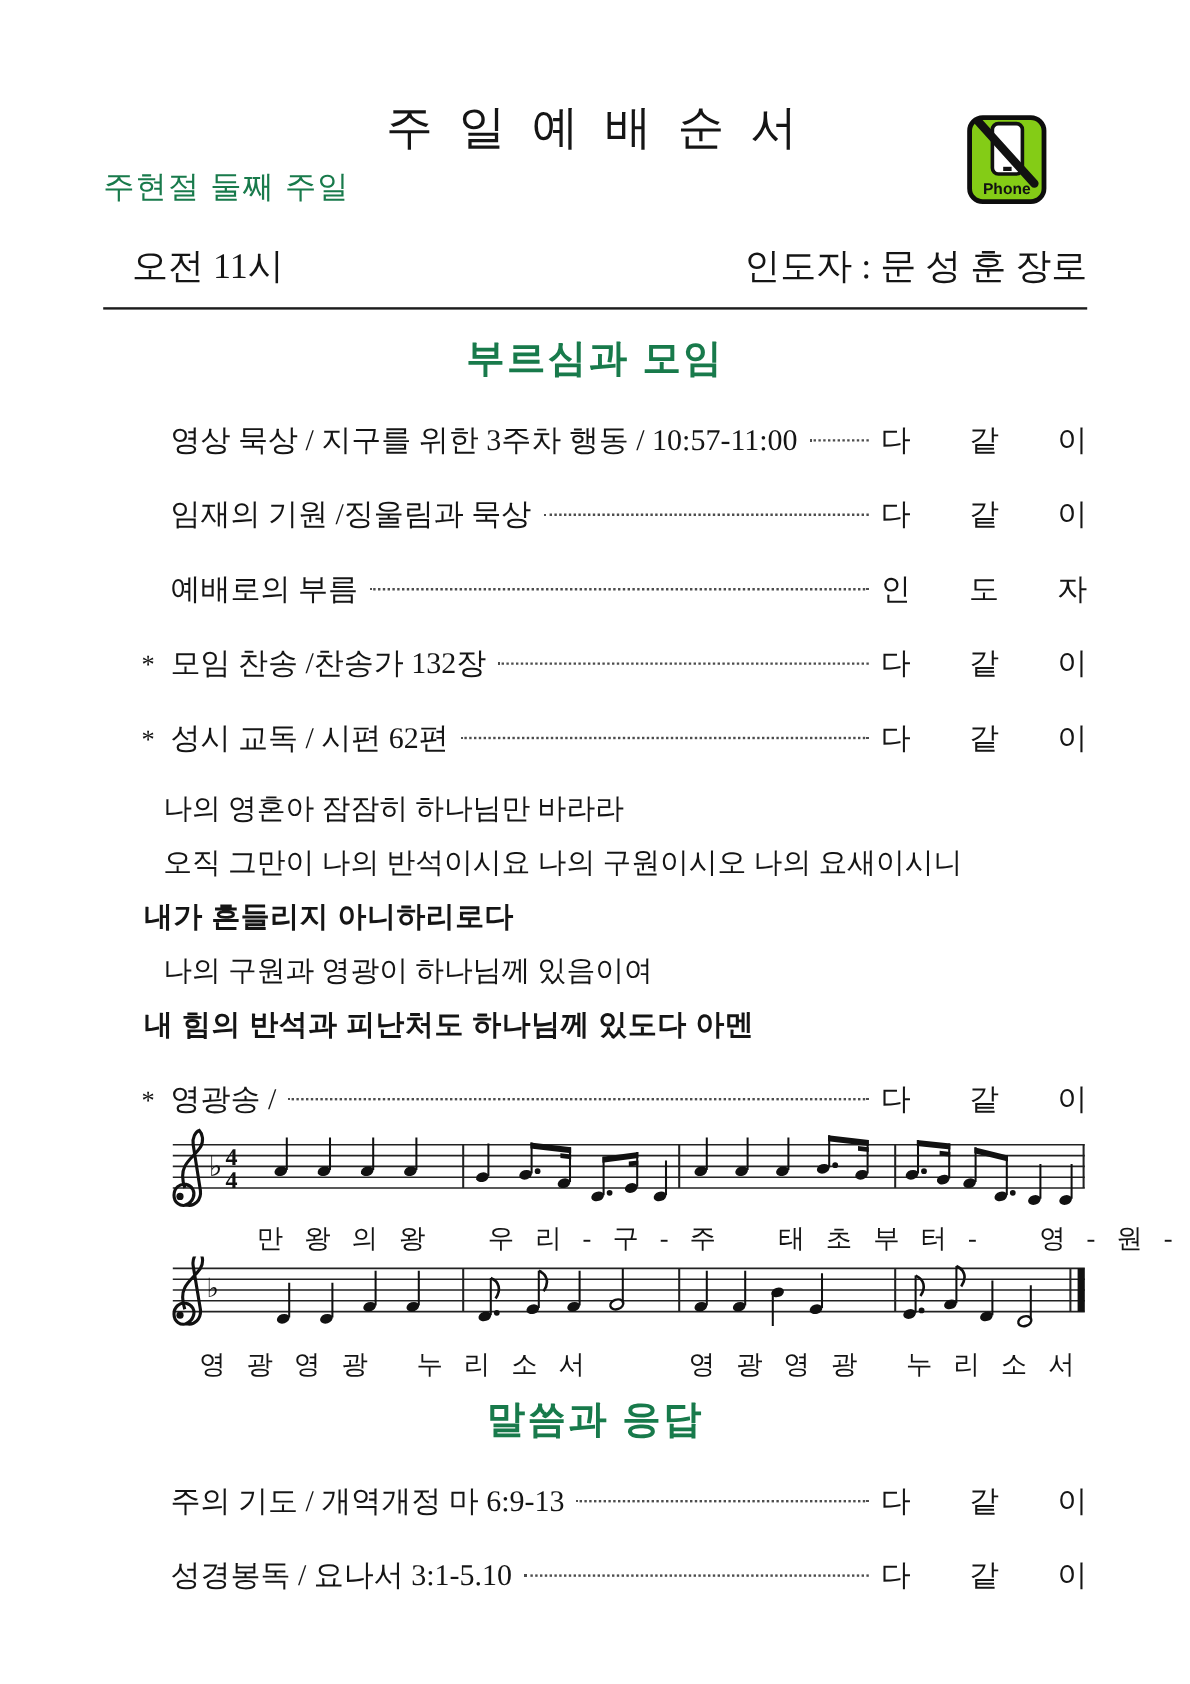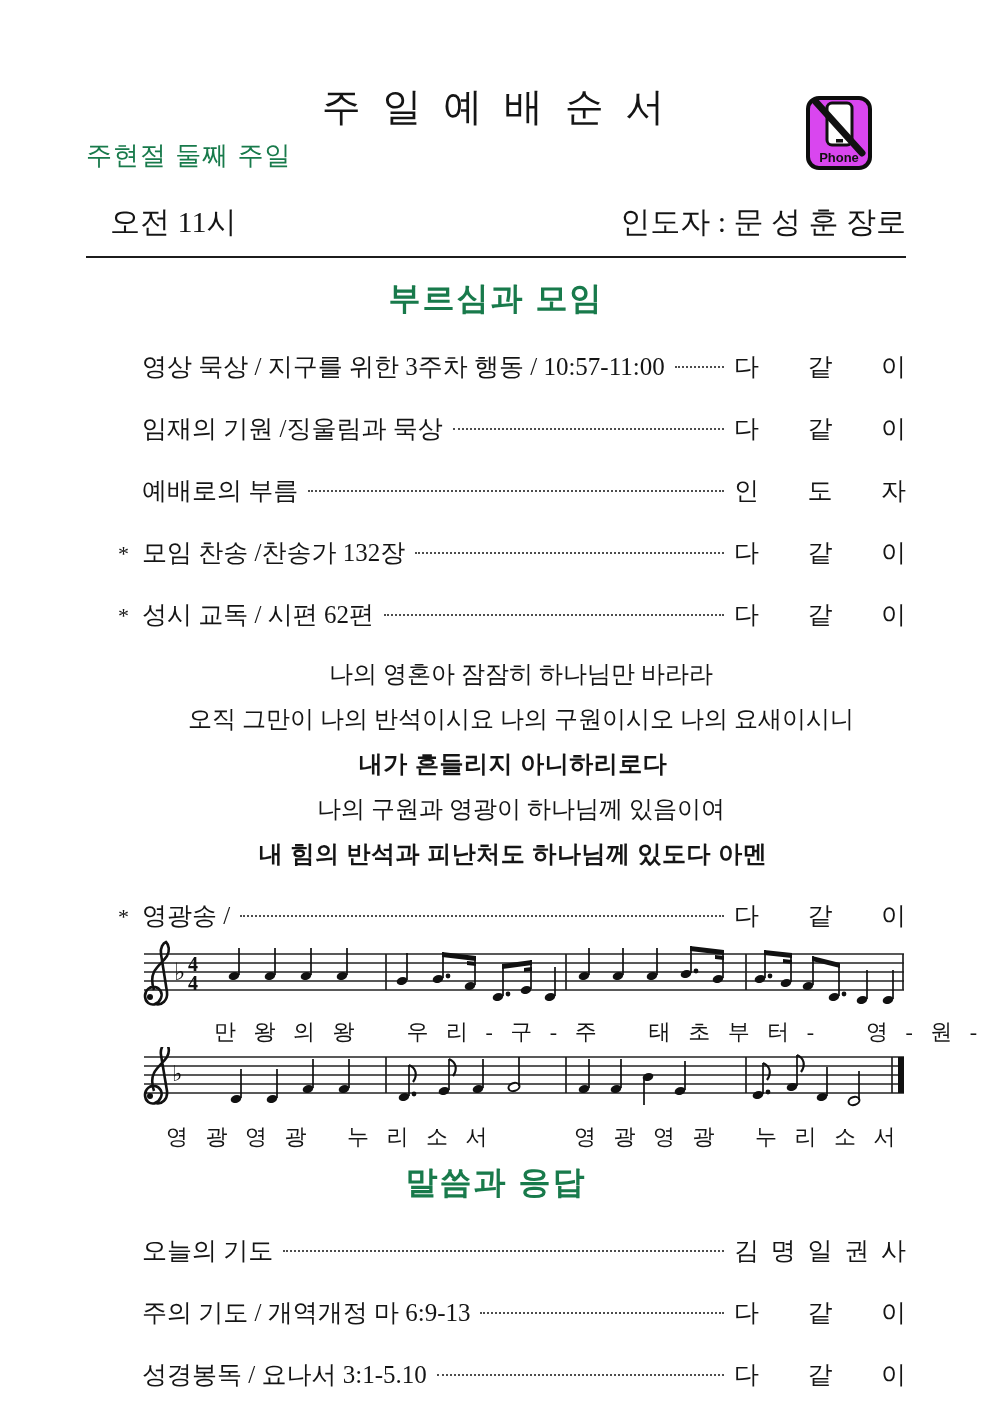--- a/index.html
+++ b/index.html
@@ -24,31 +24,31 @@
   .section-title {
     text-align:center; margin-top:19px; font-size:32px; font-weight:bold;
     color:var(--green); font-family:"Liberation Sans","DejaVu Sans",sans-serif;
     letter-spacing:2px;
   }
   .row { display:flex; align-items:baseline; font-size:25px; margin-top:29px; white-space:nowrap;margin-left:32px; }
   .row .star { width:24px; flex:0 0 24px; font-size:22px; }
   .row b { font-weight:normal; }
   .leader { flex:1 1 auto; border-bottom:2.6px dotted #4d4d4d; transform:translateY(-7px); margin:0 10px; min-width:12px; }
   .right-group { display:flex; justify-content:space-between; width:172px; flex:0 0 172px; }
-  .psalm { margin:27px 0 0 34px;text-align:center; }
+  .psalm { margin:27px 0 0 34px; }
   .psalm-line { font-size:24px; margin-top:13px; white-space:nowrap; }
   .psalm-line.r { padding-left:16px; }
   .psalm-line.b { font-family:"Liberation Sans","DejaVu Sans",sans-serif; font-weight:bold; letter-spacing:0.5px; }
   .score { display:block; margin-top:8px; }
   .lyrics { font-size:22px; letter-spacing:6px; white-space:pre; line-height:1.25; }
   .lyrics1 { padding-left:128px; }
   .lyrics2 { padding-left:80px; margin-top:4px; }
   .phone-box {
     position:absolute; top:96px; left:806px; width:66px; height:74px;
-    border:4px solid #0d0d0d; border-radius:13px; background:#d946ef;
+    border:4px solid #0d0d0d; border-radius:13px; background:#84cc16;
   }
   .staff-line { stroke:#222; stroke-width:1.3; }
   .barline { stroke:#222; stroke-width:1.7; }
   .stem { stroke:#111; stroke-width:1.7; }
   .nh { fill:#111; }
   .nh-open { fill:#fff; stroke:#111; stroke-width:2; }
   .beam { fill:#111; }
   .flagp { fill:none; stroke:#111; stroke-width:2.2; }
   .clefp { fill:none; stroke:#111; stroke-width:2.6; }
   .musictext { font-family:"DejaVu Sans",sans-serif; fill:#111; }
@@ -302,33 +302,20 @@
       <ellipse class="nh" cx="736" cy="50" rx="5.4" ry="3.9" transform="rotate(-18 736 50)"></ellipse>
         <line class="stem" x1="741" y1="49" x2="741" y2="20"></line>
       <ellipse class="nh-open" cx="768" cy="54" rx="5.6" ry="4" transform="rotate(-18 768 54)"></ellipse>
         <line class="stem" x1="773" y1="53" x2="773" y2="24"></line>
     </g>
   </svg>
   <div class="lyrics lyrics2">영 광 영 광   누 리 소 서       영 광 영 광   누 리 소 서</div>
 
   <div class="section-title" style="margin-top:10px">말씀과 응답</div>
 
-  <div class="row">
-    <span class="star"></span>
-    <span>오늘의 기도</span>
-      <b></b>
-    <span class="leader"></span>
-    <span class="right-group">
-      <span>김</span>
-        <span>명</span>
-        <span>일</span>
-        <span>권</span>
-        <span>사</span>
-    </span>
-  </div>
 
   <div class="row">
     <span class="star"></span>
     <span>주의 기도 / 개역개정 마 6:9-13</span>
       <b></b>
     <span class="leader"></span>
     <span class="right-group">
       <span>다</span>
         <span>같</span>
         <span>이</span>

